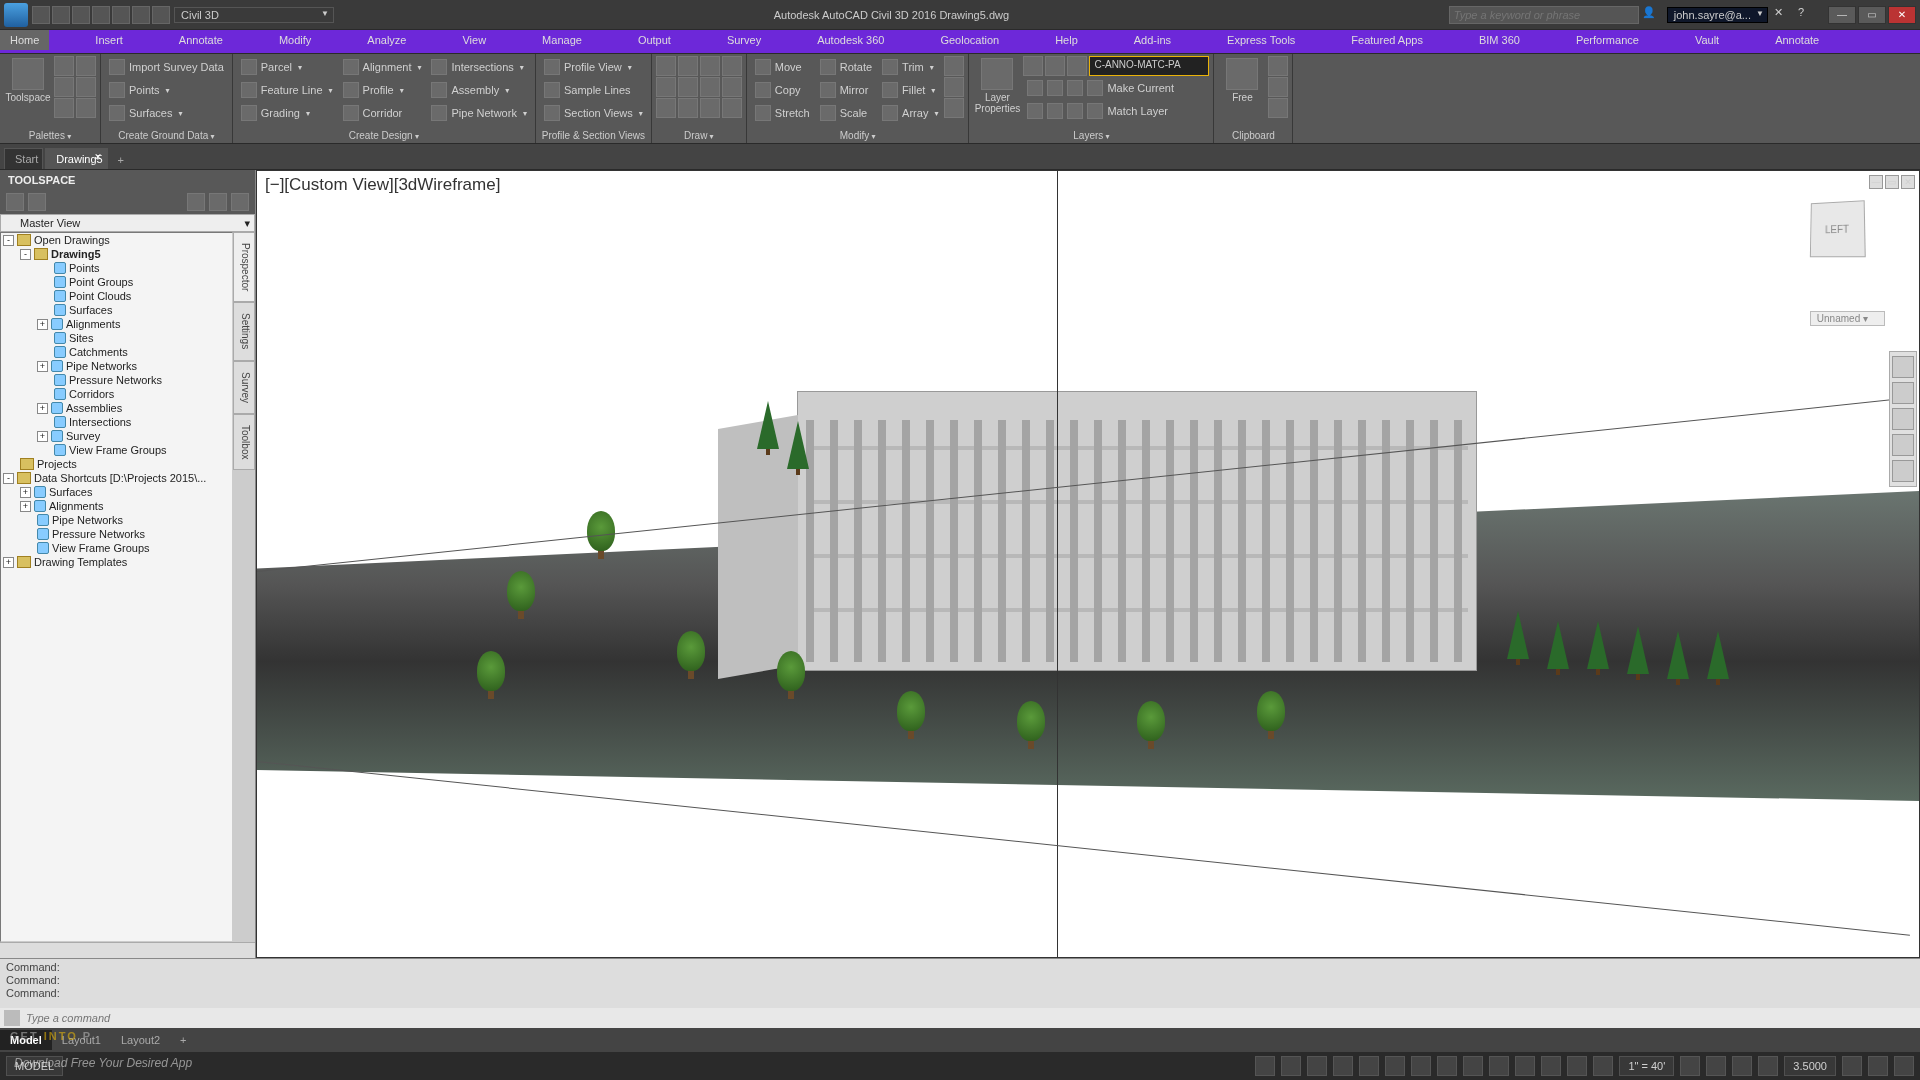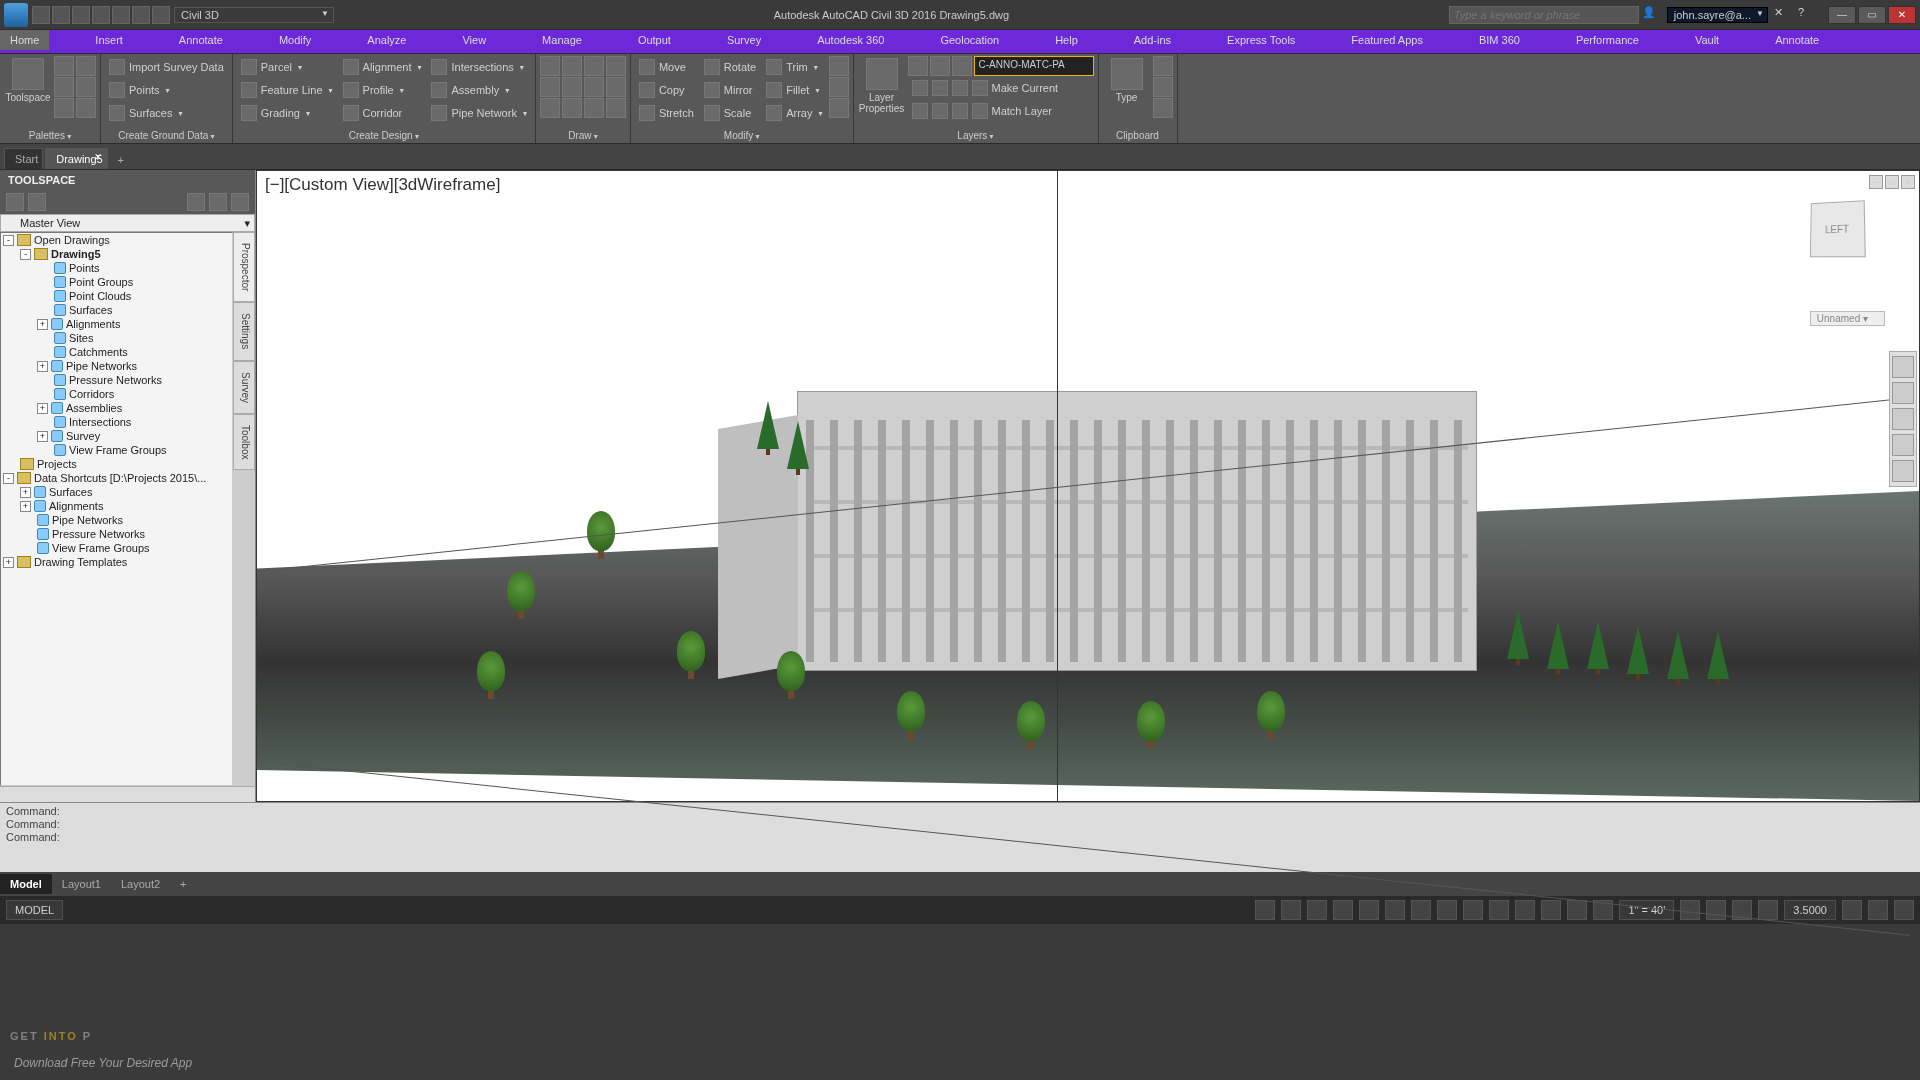--- a/index.html
+++ b/index.html
@@ -1,18 +1,18 @@
 <!DOCTYPE html>
 <html><head>
 <meta charset="utf-8">
 <style>
 * { margin: 0; padding: 0; box-sizing: border-box; font-family: "Segoe UI", Tahoma, sans-serif; font-size: 11px; user-select: none; }
 body { background: #3a3a3a; color: #d0d0d0; overflow: hidden; width: 1920px; height: 1080px; position: relative; transform-origin: top left; }
 
-.window { background: #4a4a4a; width: 1920px; height: 924px; display: flex; flex-direction: column; }
+.window { background: #4a4a4a; width: 1920px; height: 1080px; display: flex; flex-direction: column; }
 .titlebar { background: #3a3a3a; height: 30px; display: flex; align-items: center; gap: 4px; padding: 0 4px; border-bottom: 1px solid #2a2a2a; }
 .app-icon { width: 24px; height: 24px; background: linear-gradient(#4aa0e0,#2060a0); border-radius: 3px; }
 .qat { display: flex; gap: 2px; }
 .qat .qbtn { width: 18px; height: 18px; background: #555; border: 1px solid #666; }
 .title-dd { background: #3a3a3a; border: 1px solid #555; color: #ccc; padding: 1px 18px 1px 6px; position: relative; min-width: 160px; }
 .title-dd::after { content: "▼"; position: absolute; right: 4px; font-size: 8px; }
 .title-center { flex: 1; text-align: center; color: #ccc; }
 .title-search { width: 190px; background: #555; border: 1px solid #666; color: #aaa; padding: 2px 4px; font-style: italic; }
 .title-right { display: flex; gap: 6px; align-items: center; }
 .title-right .tbtn { width: 18px; height: 18px; }
@@ -251,20 +251,39 @@
           <div class="smallbtn dd">
               <div class="ic"></div>
               <span>Pipe Network</span>
             </div>
         </div>
       </div>
       <div class="label dd">Create Design</div>
     </div>
     <div class="ribgroup">
       <div class="body">
+        <div class="smallcol">
+          <div class="smallbtn dd">
+              <div class="ic"></div>
+              <span>Profile View</span>
+            </div>
+          <div class="smallbtn">
+              <div class="ic"></div>
+              <span>Sample Lines</span>
+            </div>
+          <div class="smallbtn dd">
+              <div class="ic"></div>
+              <span>Section Views</span>
+            </div>
+        </div>
+      </div>
+      <div class="label">Profile &amp; Section Views</div>
+    </div>
+    <div class="ribgroup">
+      <div class="body">
           <div class="smallcol">
         <div class="iconrow">
               <div class="ic"></div>
               <div class="ic"></div>
               <div class="ic"></div>
               <div class="ic"></div>
             </div>
         <div class="iconrow">
               <div class="ic"></div>
               <div class="ic"></div>
@@ -368,21 +387,21 @@
               <span>Match Layer</span>
             </div>
         </div>
       </div>
       <div class="label dd">Layers</div>
     </div>
     <div class="ribgroup">
       <div class="body">
         <div class="bigbtn">
             <div class="ic"></div>
-            <span>Type</span>
+            <span>Free</span>
           </div>
         <div class="smallcol">
           <div class="iconrow">
               <div class="ic"></div>
             </div>
           <div class="iconrow">
               <div class="ic"></div>
             </div>
           <div class="iconrow">
               <div class="ic"></div>
@@ -628,20 +647,24 @@
       </div>
     </div>
   </div>
 
   <div class="cmdarea">
     <div class="cmdhist" id="cmdhist">
         <div>Command:</div>
         <div>Command:</div>
         <div>Command:</div>
       </div>
+    <div class="cmdline">
+      <div class="ic"></div>
+      <input placeholder="Type a command" style="">
+    </div>
   </div>
 
   <div class="layouttabs" id="layouttabs">
     <div class="lt active">Model</div>
       <div class="lt">Layout1</div>
       <div class="lt">Layout2</div>
       <div class="lt">+</div>
       <div style="flex:1"></div>
   </div>
 

